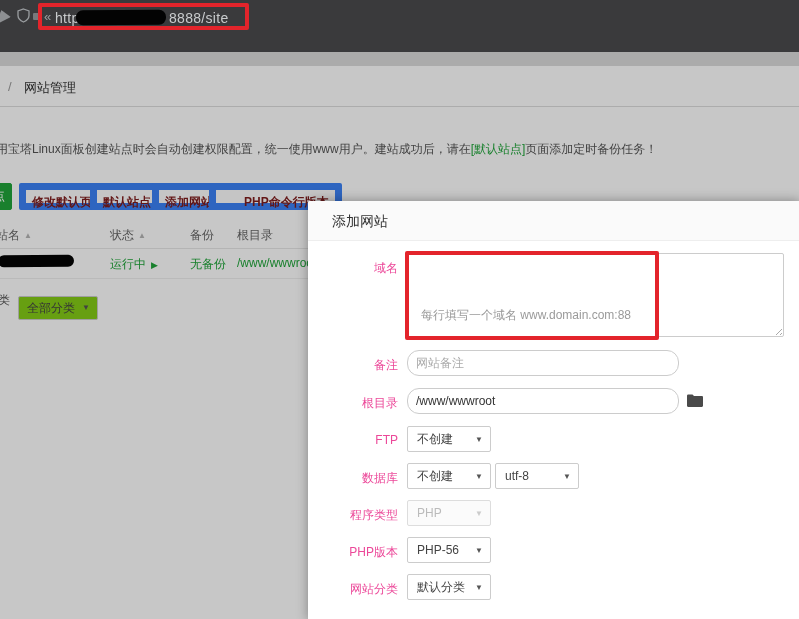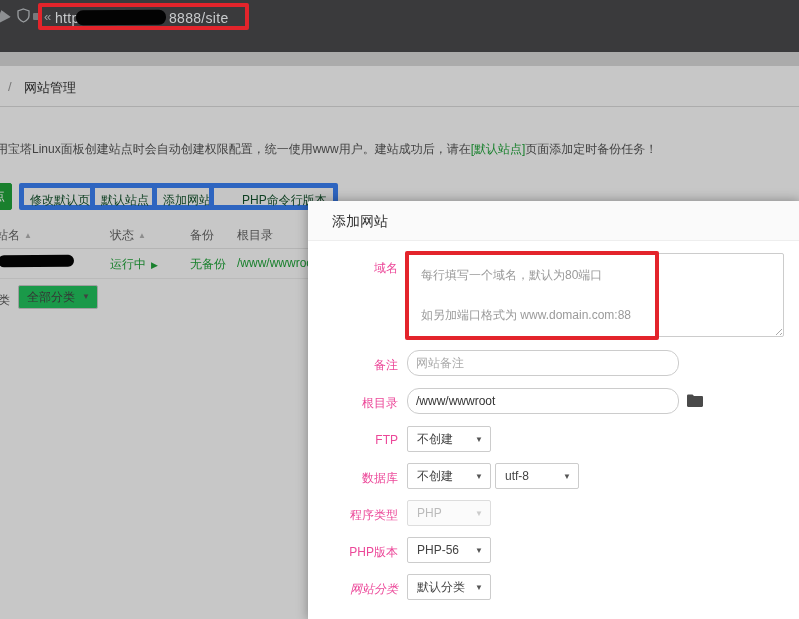--- a/index.html
+++ b/index.html
@@ -20,34 +20,34 @@
   .annot-url { left:38px; top:3px; width:211px; height:27px; z-index:60; }
 
   
   .page { position:absolute; left:0; top:52px; width:799px; height:567px; background:#fff; }
   .page-strip { position:absolute; left:0; top:0; width:799px; height:14px; background:#dcdcdc; }
   .crumb-bar { position:absolute; left:0; top:14px; width:799px; height:41px; background:#fff; border-bottom:1px solid #ddd; }
   .crumb-sep { position:absolute; left:8px; top:13px; color:#999; font-size:13px; }
   .crumb-cur { position:absolute; left:24px; top:13px; color:#333; font-size:13px; }
   .notice { position:absolute; left:-4px; top:89px; font-size:12px; color:#555; white-space:nowrap; }
   .notice .lnk { color:#20a53a; }
-  .btn { position:absolute; top:131px; height:27px; line-height:25px; background:#fdfdfd; border:5px solid #3b82f6; border-radius:2px; color:#14532d; font-size:12px; padding:0 6px; white-space:nowrap; }
+  .btn { position:absolute; top:131px; height:27px; line-height:25px; background:#fdfdfd; border:7px solid #3b82f6; border-radius:2px; color:#7f1d1d; font-size:12px; padding:0 6px; white-space:nowrap;font-weight:bold; }
   .btn-green { position:absolute; left:-68px; top:131px; width:80px; height:27px; line-height:25px; background:#20a53a; border:1px solid #20a53a; border-radius:2px; color:#fff; font-size:12px; text-align:right; padding-right:6px; white-space:nowrap; }
   .b1{left:19px;} .b2{left:90px;} .b3{left:152px;} .b4{left:209px;padding-left:28px;}
 
   .th { position:absolute; top:175px; font-size:12px; color:#666; white-space:nowrap; }
   .sort { font-size:8px; color:#b5b5b5; margin-left:4px; vertical-align:1px; }
   .hline1 { position:absolute; left:0; top:196px; width:310px; border-bottom:1px solid #e7e7e7; }
   .hline2 { position:absolute; left:0; top:226px; width:310px; border-bottom:1px solid #efefef; }
   .td { position:absolute; top:204px; font-size:12px; white-space:nowrap; }
   .green { color:#20a53a; }
   .play { font-size:9px; margin-left:5px; }
   .row-redact { position:absolute; left:-2px; top:203px; width:76px; height:12px; background:#050505; border-radius:6px; transform:rotate(-.5deg); }
   .filter-label { position:absolute; left:-14px; top:240px; font-size:12px; color:#555; }
-  .filter-sel { position:absolute; left:18px; top:233px; width:80px; height:24px; background:#22c55e; border:1px solid #ccc; border-radius:2px; font-size:12px; color:#444; line-height:22px; padding-left:8px; }
+  .filter-sel { position:absolute; left:18px; top:244px; width:80px; height:24px; background:#84cc16; border:1px solid #ccc; border-radius:2px; font-size:12px; color:#444; line-height:22px; padding-left:8px; }
   .filter-sel .caret { position:absolute; right:7px; top:0; font-size:8px; color:#555; }
 
   
   .overlay { position:absolute; left:0; top:52px; width:799px; height:567px; background:rgba(0,0,0,0.22); z-index:10; }
 
   
   .modal { position:absolute; left:308px; top:201px; width:492px; height:419px; background:#fff; z-index:20; box-shadow:0 0 12px rgba(0,0,0,.35); border-radius:2px 0 0 0; }
   .modal-header { position:absolute; left:0; top:0; width:100%; height:40px; background:#fafafa; border-bottom:1px solid #eee; border-radius:2px 0 0 0; }
   .modal-title { position:absolute; left:24px; top:12px; font-size:14px; color:#333; }
   .flabel { position:absolute; left:0; width:90px; text-align:right; font-size:12px; color:#ec4899; white-space:nowrap; }
@@ -122,22 +122,21 @@
 
   <div class="overlay"></div>
 
   <div class="modal">
     <div class="modal-header">
       <span class="modal-title">添加网站</span>
     </div>
 
     <span class="flabel" style="top:59px;">域名</span>
     <div class="domain-box">
-      <div class="ph-line" style="top:13px;">每行填写一个域名，默认为80端口</div>
-      <div class="ph-line" style="top:53px;">如另加端口格式为 www.domain.com:88</div>
+      <div class="ph-line" style="top:53px;">每行填写一个域名 www.domain.com:88</div>
       <div class="resize-handle"></div>
     </div>
     <div class="annot annot-domain"></div>
 
     <span class="flabel" style="top:156px;">备注</span>
     <input class="tinput" style="top: 149px;" placeholder="网站备注">
 
     <span class="flabel" style="top:194px;">根目录</span>
     <input class="tinput" style="top: 187px;" value="/www/wwwroot">
     <svg class="folder-ico" style="top:193px;" width="16" height="13" viewBox="0 0 16 13">
@@ -165,20 +164,20 @@
       <span>PHP</span>
       <span class="caret">▼</span>
     </div>
 
     <span class="flabel" style="top:343px;">PHP版本</span>
     <div class="sel" style="left:99px; top:336px;">
       <span>PHP-56</span>
       <span class="caret">▼</span>
     </div>
 
-    <span class="flabel" style="top:380px;font-style:italic;">网站分类</span>
+    <span class="flabel" style="top:380px;">网站分类</span>
     <div class="sel" style="left:99px; top:373px;">
       <span>默认分类</span>
       <span class="caret">▼</span>
     </div>
   </div>
 
 </div>
 
 </body></html>

